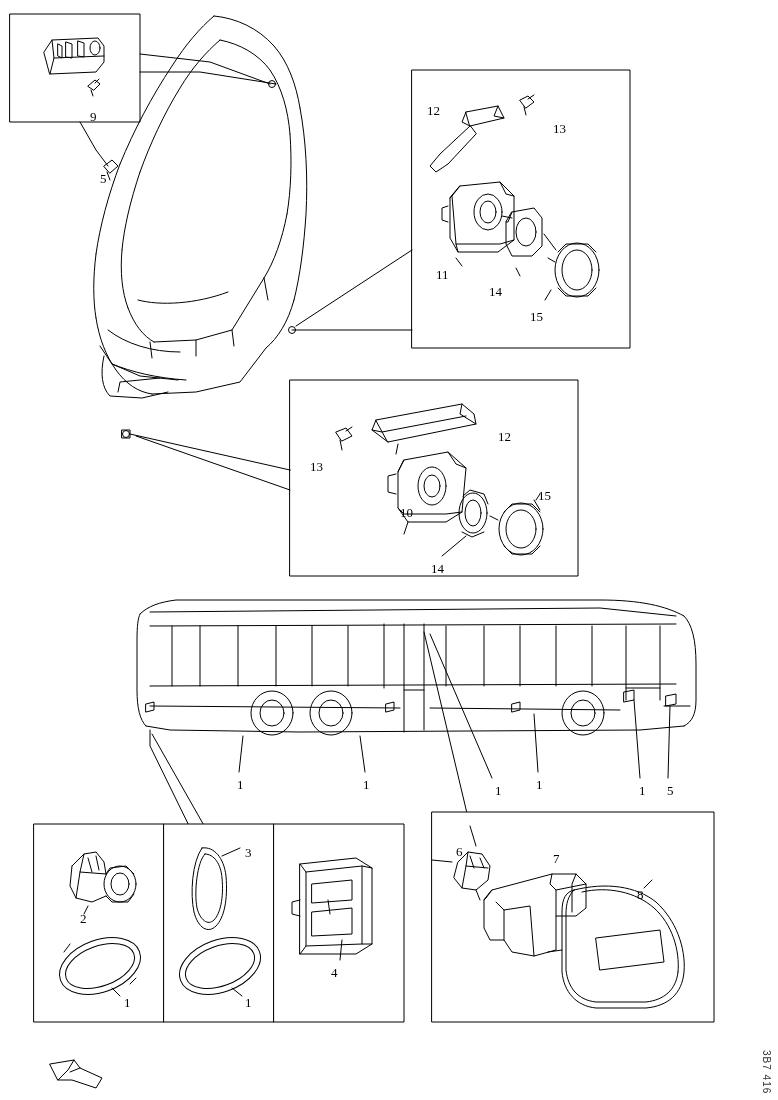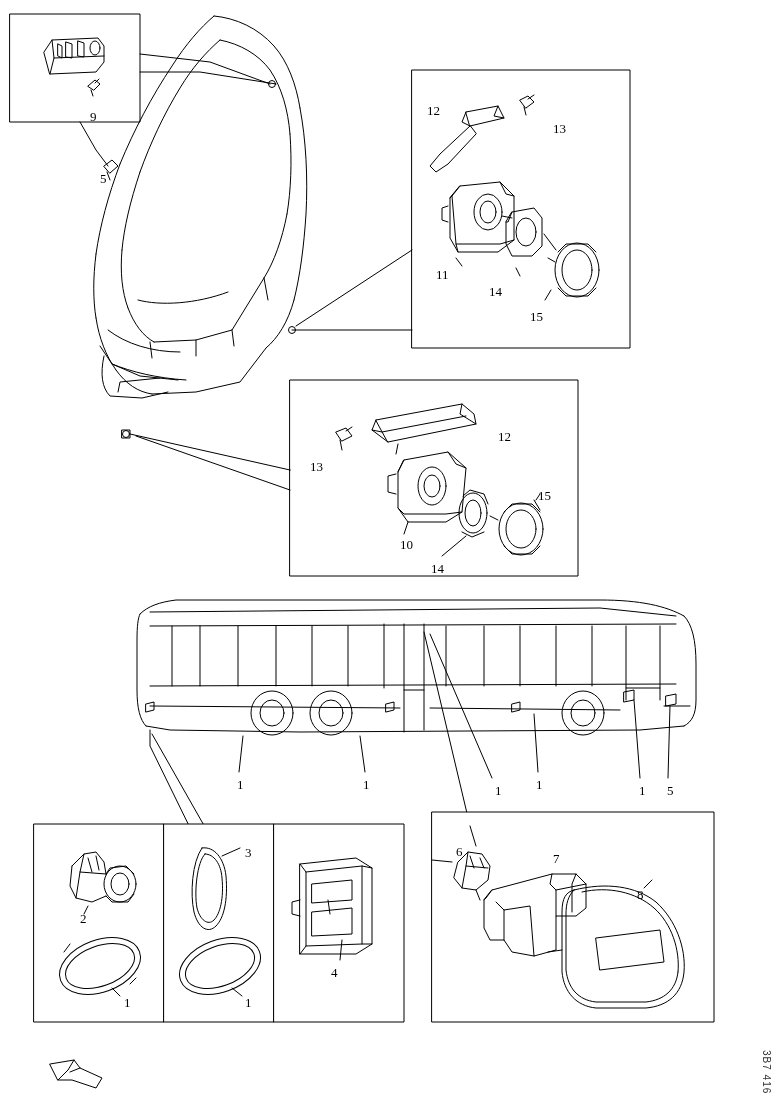--- a/index.html
+++ b/index.html
@@ -350,21 +350,21 @@
 
 <div class="callout" style="left:90px; top:110px;">9</div>
 <div class="callout" style="left:100px; top:172px;">5</div>
 <div class="callout" style="left:427px; top:104px;">12</div>
 <div class="callout" style="left:553px; top:122px;">13</div>
 <div class="callout" style="left:436px; top:248px;margin-top:20px;">11</div>
 <div class="callout" style="left:489px; top:285px;">14</div>
 <div class="callout" style="left:530px; top:310px;">15</div>
 <div class="callout" style="left:498px; top:430px;">12</div>
 <div class="callout" style="left:310px; top:460px;">13</div>
-<div class="callout" style="left:400px; top:538px;">10</div>
+<div class="callout" style="left:400px; top:506px;">10</div>
 <div class="callout" style="left:431px; top:562px;">14</div>
 <div class="callout" style="left:538px; top:489px;">15</div>
 <div class="callout" style="left:237px; top:778px;">1</div>
 <div class="callout" style="left:363px; top:778px;">1</div>
 <div class="callout" style="left:495px; top:784px;">1</div>
 <div class="callout" style="left:536px; top:778px;">1</div>
 <div class="callout" style="left:639px; top:784px;">1</div>
 <div class="callout" style="left:667px; top:784px;">5</div>
 <div class="callout" style="left:80px; top:912px;">2</div>
 <div class="callout" style="left:124px; top:996px;">1</div>

